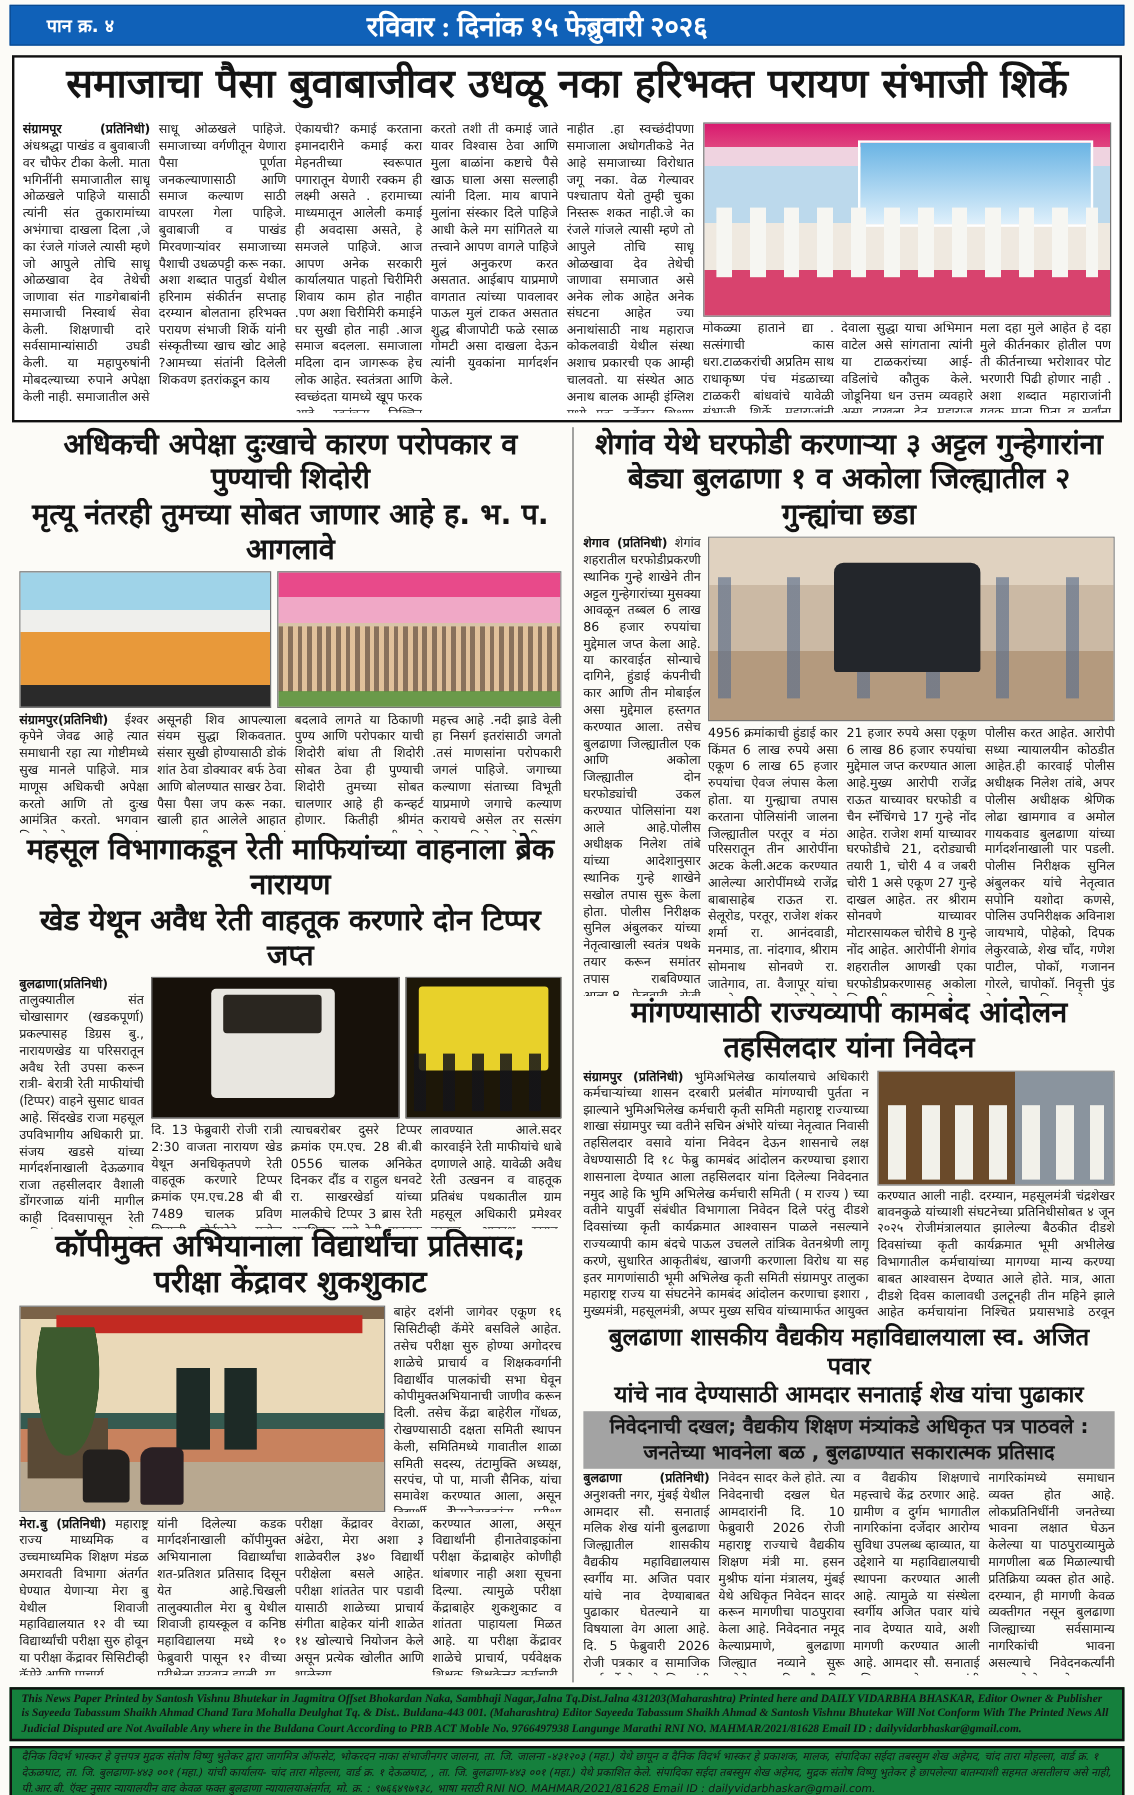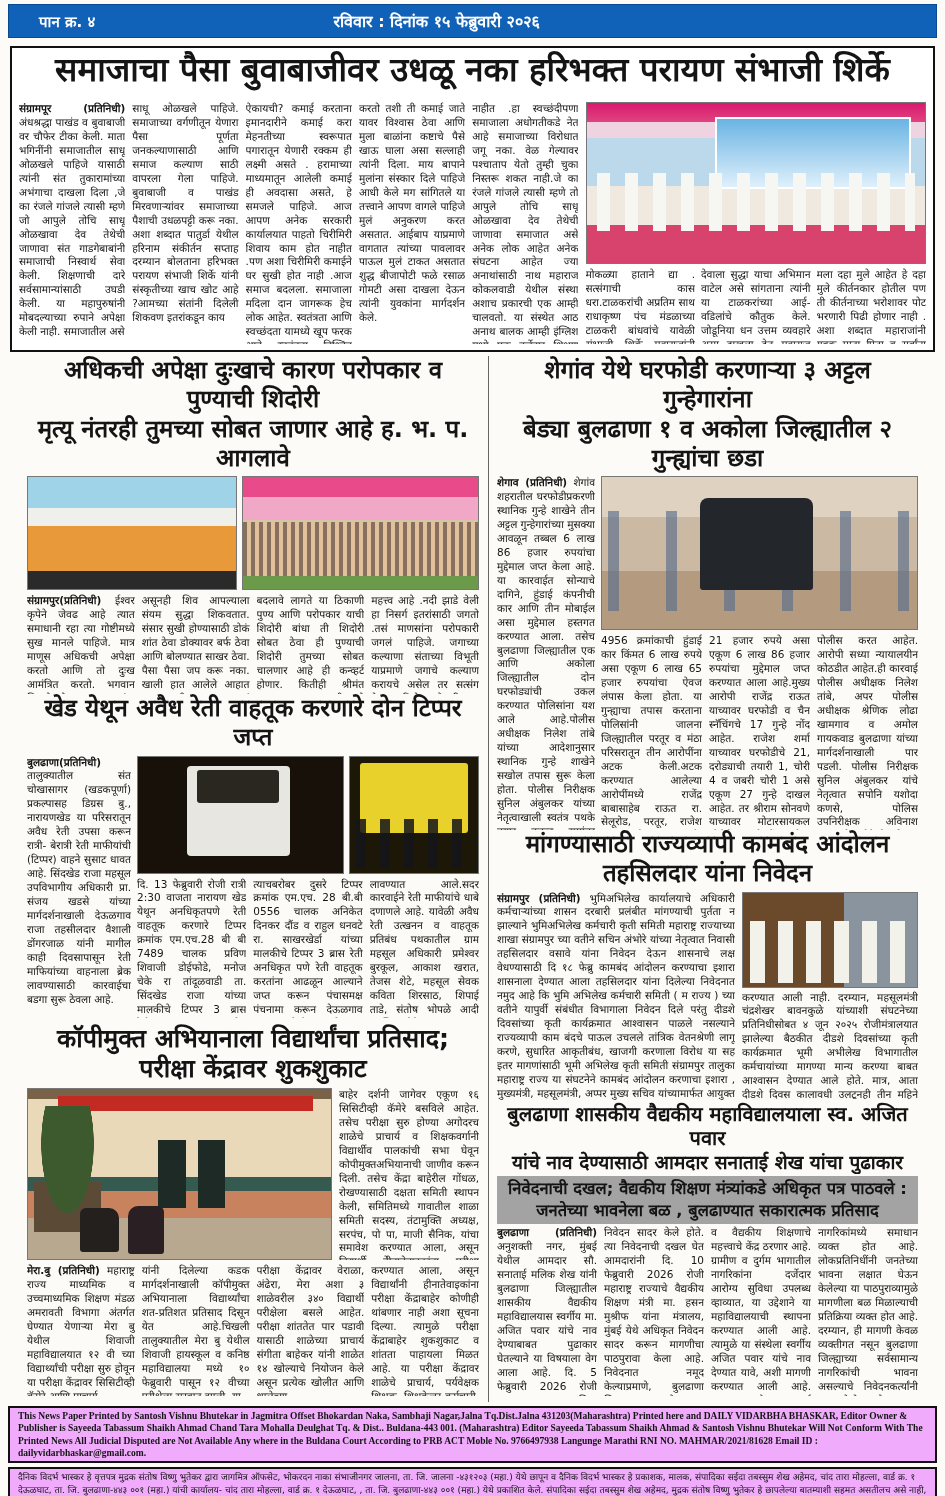--- a/index.html
+++ b/index.html
@@ -2,21 +2,21 @@
 <html><head>
 <meta charset="utf-8">
 <style>
   html,body{margin:0;padding:0;background:#888;}
   .page{width:945px;height:1496px;margin:0 auto;background:#fcfbf7;overflow:hidden;
         font-family:"DejaVu Sans",sans-serif;color:#141414;position:relative;}
   
   .masthead{margin:4px 8px 0;height:34px;background:#1061b8;border:1px solid #0a4a90;
             color:#fff;display:flex;align-items:center;justify-content:space-between;padding:0 30px;box-sizing:border-box;}
   .mast-page{font-size:15px;font-weight:bold;}
-  .mast-date{font-size:16px;font-weight:bold;}
+  .mast-date{font-size:23px;font-weight:bold;font-family:Liberation Serif, serif;}
   .mast-brand{text-align:center;line-height:1.05;}
   .mast-brand .main{font-size:15px;font-weight:bold;}
   
   .lead-box{margin:8px 10px 4px;border:2px solid #111;height:306px;padding:2px 7px;box-sizing:border-box;background:#fff;}
   .lead-headline{font-size:33px;font-weight:bold;text-align:center;line-height:1.15;height:46px;overflow:hidden;margin:1px 0 5px;}
   .lead-body{display:flex;gap:7px;height:242px;}
   .lead-cols{display:flex;gap:7px;width:562px;}
   .ncol{flex:1;font-size:10.5px;line-height:1.33;text-align:justify;overflow:hidden;}
   .dateline{font-weight:bold;}
   .lead-right{width:342px;display:flex;flex-direction:column;gap:4px;}
@@ -52,30 +52,30 @@
   .ph-school{height:170px;width:303px;background:
      linear-gradient(180deg,#7a6248 0 6%,#ead9b8 6% 52%,#355a50 52% 60%,#c8825e 60% 76%,#b8a890 76% 100%);}
   .ph-school .banner{position:absolute;left:10%;right:6%;top:4%;height:9%;background:#c22a22;}
   .ph-school .tree{position:absolute;left:2%;top:10%;width:22%;height:74%;
      background:radial-gradient(ellipse at 50% 30%,#3d5a2e 0 55%,rgba(0,0,0,0) 56%),linear-gradient(180deg,rgba(0,0,0,0) 0 60%,#5a4a36 60% 100%);}
   .ph-school .door{position:absolute;left:43%;top:30%;width:9%;height:40%;background:#1d2a26;}
   .ph-school .door2{position:absolute;left:56%;top:30%;width:9%;height:40%;background:#1d2a26;}
   .ph-school .bike{position:absolute;left:17%;bottom:4%;width:13%;height:26%;background:#23201e;border-radius:6px 10px 3px 3px;}
   .ph-school .bike2{position:absolute;left:33%;bottom:3%;width:12%;height:28%;background:#2a2024;border-radius:10px 6px 3px 3px;}
   
-  .main{display:flex;margin:2px 27px 0;gap:9px;height:1046px;}
+  .main{display:flex;margin:2px 16px 0;gap:9px;height:1046px;}
   .half-left{width:452px;}
   .half-right{flex:1;border-left:1px solid #666;padding-left:8px;overflow:hidden;}
   .art{overflow:hidden;}
   .hl2{font-size:24px;font-weight:bold;text-align:center;line-height:1.22;overflow:hidden;}
   .hl1{font-size:24px;font-weight:bold;text-align:center;line-height:1.2;overflow:hidden;}
   .cols{display:flex;gap:7px;overflow:hidden;}
   .subhead{background:#a3a3a3;font-size:16.5px;font-weight:bold;text-align:center;line-height:1.35;padding:2px 4px;margin:2px 0;}
   
-  .footer-box{margin:4px 8px 0;border:2px solid #111;background:#f0abfc;padding:2px 8px;box-sizing:border-box;}
+  .footer-box{margin:4px 8px 0;border:2px solid #111;background:#15803d;padding:2px 8px;box-sizing:border-box;font-style:italic;}
   .f-en{font-size:9.5px;font-weight:bold;line-height:1.3;font-family:"Liberation Serif",serif;}
   .f-mr{font-size:9px;line-height:1.45;}
 </style>
 </head>
 <body>
 
 <div class="page">
 
   <div class="masthead">
     <div class="mast-page">पान क्र. ४</div>
@@ -131,20 +131,21 @@
             <span class="dateline">संग्रामपुर(प्रतिनिधी)</span>
             <span>ईश्वर कृपेने जेवढ आहे त्यात समाधानी रहा त्या गोष्टीमध्ये सुख मानले पाहिजे. मात्र माणूस अधिकची अपेक्षा करतो आणि तो दुःख आमंत्रित करतो. भगवान शिवाने डोक्यावरच्या जटांना आपला मुकुट बनवला . कपाळावर द्वितीया चंद्र लावला . लहाना स मोठ्याने सामावून घेतले पाहिजे हा मोठा संदेश यातून मिळतो. अंगी प्रचंड विनाशाची शक्ती</span>
           </div>
           <div class="ncol">असूनही शिव आपल्याला संयम सुद्धा शिकवतात. संसार सुखी होण्यासाठी डोकं शांत ठेवा डोक्यावर बर्फ ठेवा आणि बोलण्यात साखर ठेवा. पैसा पैसा जप करू नका. खाली हात आलेले आहात पण खाली हातात जायचं नाही. काहीतरी घेऊनच जाणार. ज्याप्रमाणे एका देशाचे चलन दुसऱ्या देशात चालत नाही ,त्याचप्रमाणे भूतलावरचं चलन दुसऱ्या लोकात चालत नाही. चलन</div>
           <div class="ncol">बदलावे लागते या ठिकाणी पुण्य आणि परोपकार याची शिदोरी बांधा ती शिदोरी सोबत ठेवा ही पुण्याची शिदोरी तुमच्या सोबत चालणार आहे ही कन्व्हर्ट होणार. कितीही श्रीमंत माणूस असला तरी तो मृत्यूवर विजय मिळू शकत नाही इतकच काय रोज उगवलेला सूर्य रोज बुडतोच किती दिवस जगला याला महत्त्व नाही कसा जगला याला</div>
           <div class="ncol">महत्त्व आहे .नदी झाडे वेली हा निसर्ग इतरांसाठी जगतो .तसं माणसांना परोपकारी जगलं पाहिजे. जगाच्या कल्याणा संताच्या विभूती याप्रमाणे जगाचे कल्याण करायचे असेल तर सत्संग केला पाहिजे .असे हरिभक्त परायण आगलावे महाराजांनी शिवतीर्थावरून संबोधित करताना सांगितले. पातुर्डा पंचक्रोशीतील बहुसंख्यांक भाविक भक्तांची उपस्थित राहत आहे</div>
         </div>
       </div>
 
       <div class="art" style="height:330px;">
+        <div class="hl2">महसूल विभागाकडून रेती माफियांच्या वाहनाला ब्रेक नारायण</div>
         <div class="hl2" style="margin-bottom:3px;">खेड येथून अवैध रेती वाहतूक करणारे दोन टिप्पर जप्त</div>
         <div style="display:flex;gap:6px;">
           <div class="ncol" style="width:104px;flex:none;height:262px;">
             <span class="dateline">बुलढाणा(प्रतिनिधी)</span>
             <span>तालुक्यातील संत चोखासागर (खडकपूर्णा) प्रकल्पासह डिग्रस बु., नारायणखेड या परिसरातून अवैध रेती उपसा करून रात्री- बेरात्री रेती माफीयांची (टिप्पर) वाहने सुसाट धावत आहे. सिंदखेड राजा महसूल उपविभागीय अधिकारी प्रा. संजय खडसे यांच्या मार्गदर्शनाखाली देऊळगाव राजा तहसीलदार वैशाली डोंगरजाळ यांनी मागील काही दिवसापासून रेती माफियांच्या वाहनाला ब्रेक लावण्यासाठी कारवाईचा बडगा सुरू ठेवला आहे.</span>
           </div>
           <div style="flex:1;overflow:hidden;">
             <div style="display:flex;gap:5px;margin-bottom:4px;">
               <div class="photo ph-truck-w">
                 <div class="cab"></div>

